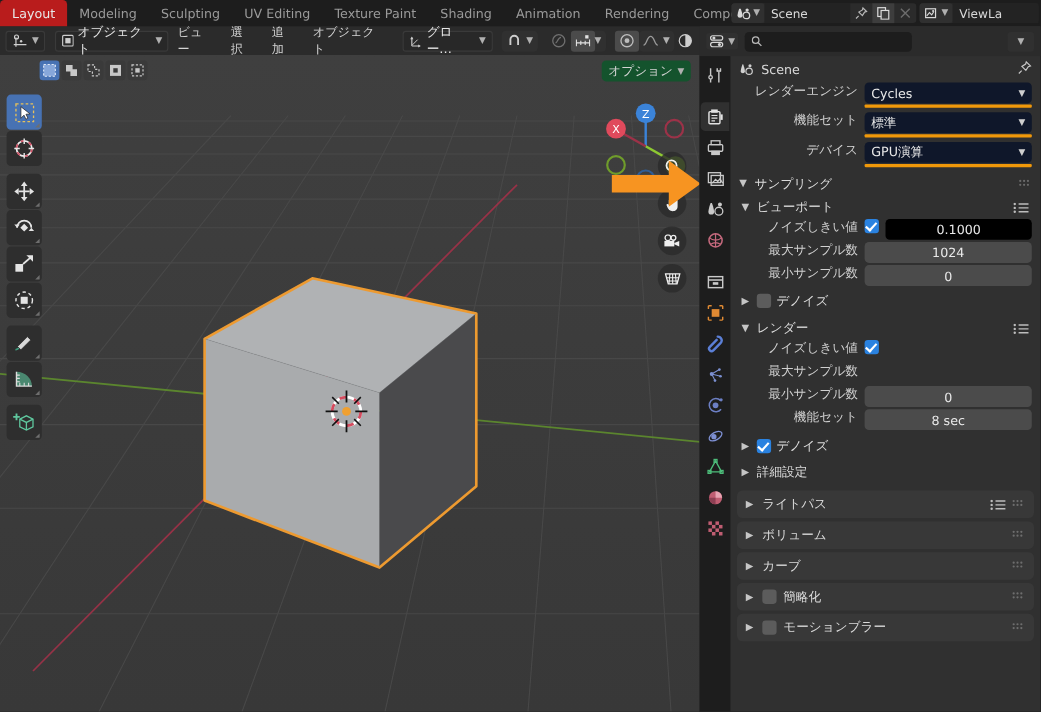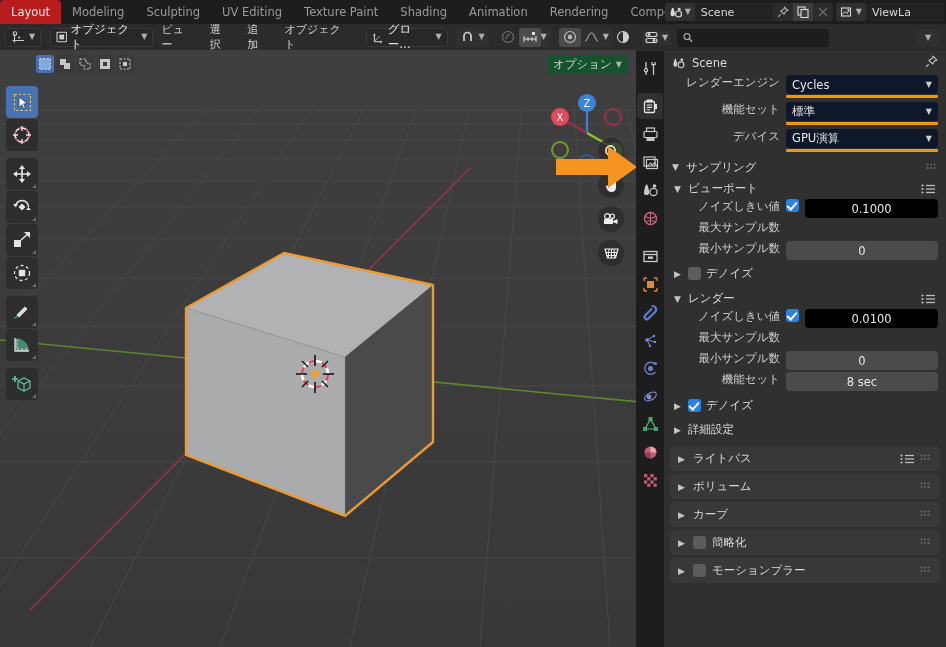--- a/index.html
+++ b/index.html
@@ -724,20 +724,21 @@
                 </svg>
             </span>
           </div>
           <div class="row">
             <span class="rlabel w-lab">ノイズしきい値</span>
             <span class="cbx"></span>
             <span class="valfield">0.1000</span>
           </div>
           <div class="row">
             <span class="rlabel w-lab">最大サンプル数</span>
+            <span class="valfield dark">1024</span>
           </div>
           <div class="row">
             <span class="rlabel w-lab">最小サンプル数</span>
             <span class="valfield dark">0</span>
           </div>
           <div class="subhdr" style="margin-top:3px">
             <span class="tri">▶</span>
             <span class="cbx off"></span>
             <span>デノイズ</span>
           </div>
@@ -756,21 +757,20 @@
                     <path d="M5 1.5 L14 1.5"></path>
                     <path d="M5 5 L14 5"></path>
                     <path d="M5 8.5 L14 8.5"></path>
                   </g>
                 </svg>
             </span>
           </div>
           <div class="row">
             <span class="rlabel w-lab">ノイズしきい値</span>
             <span class="cbx"></span>
-            <span class="valfield">0.0100</span>
           </div>
           <div class="row">
             <span class="rlabel w-lab">最大サンプル数</span>
           </div>
           <div class="row">
             <span class="rlabel w-lab">最小サンプル数</span>
             <span class="valfield dark">0</span>
           </div>
           <div class="row">
             <span class="rlabel w-lab">機能セット</span>

